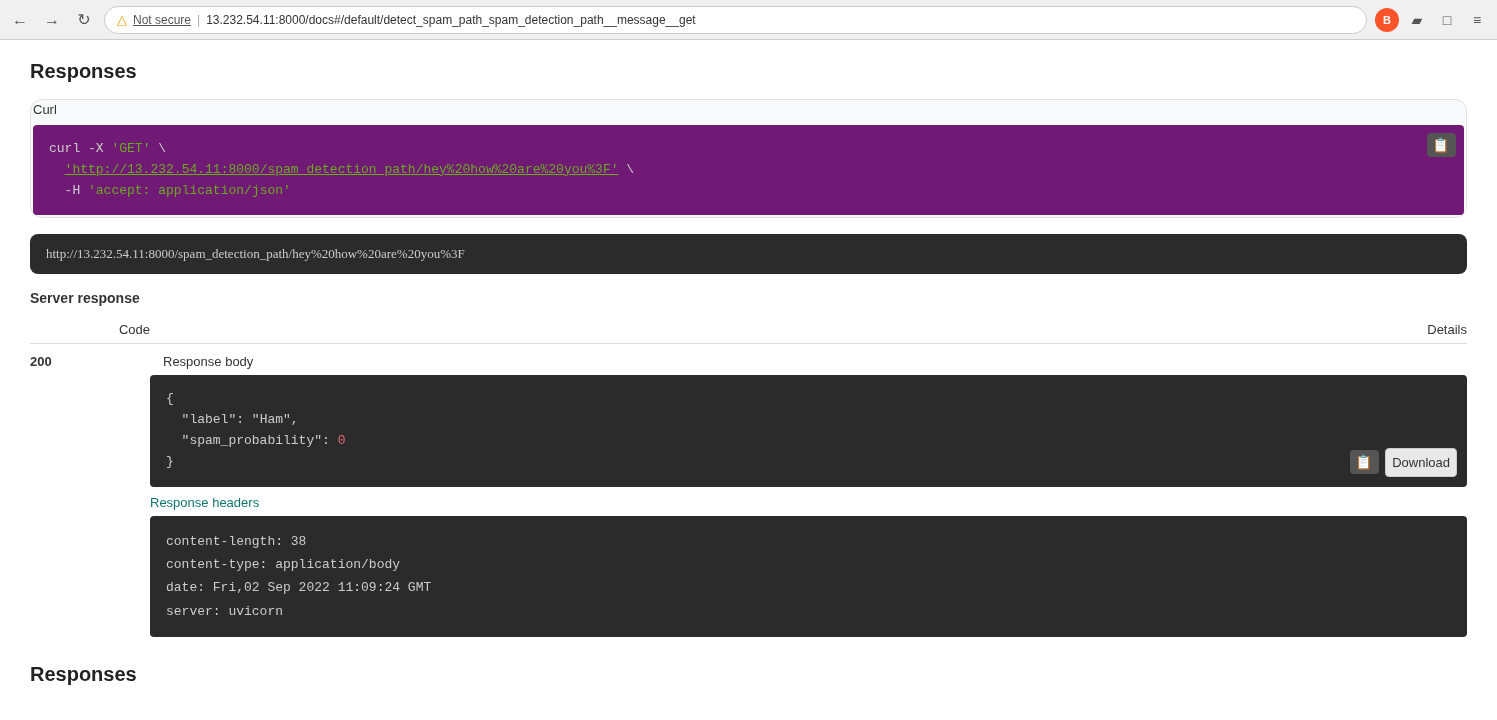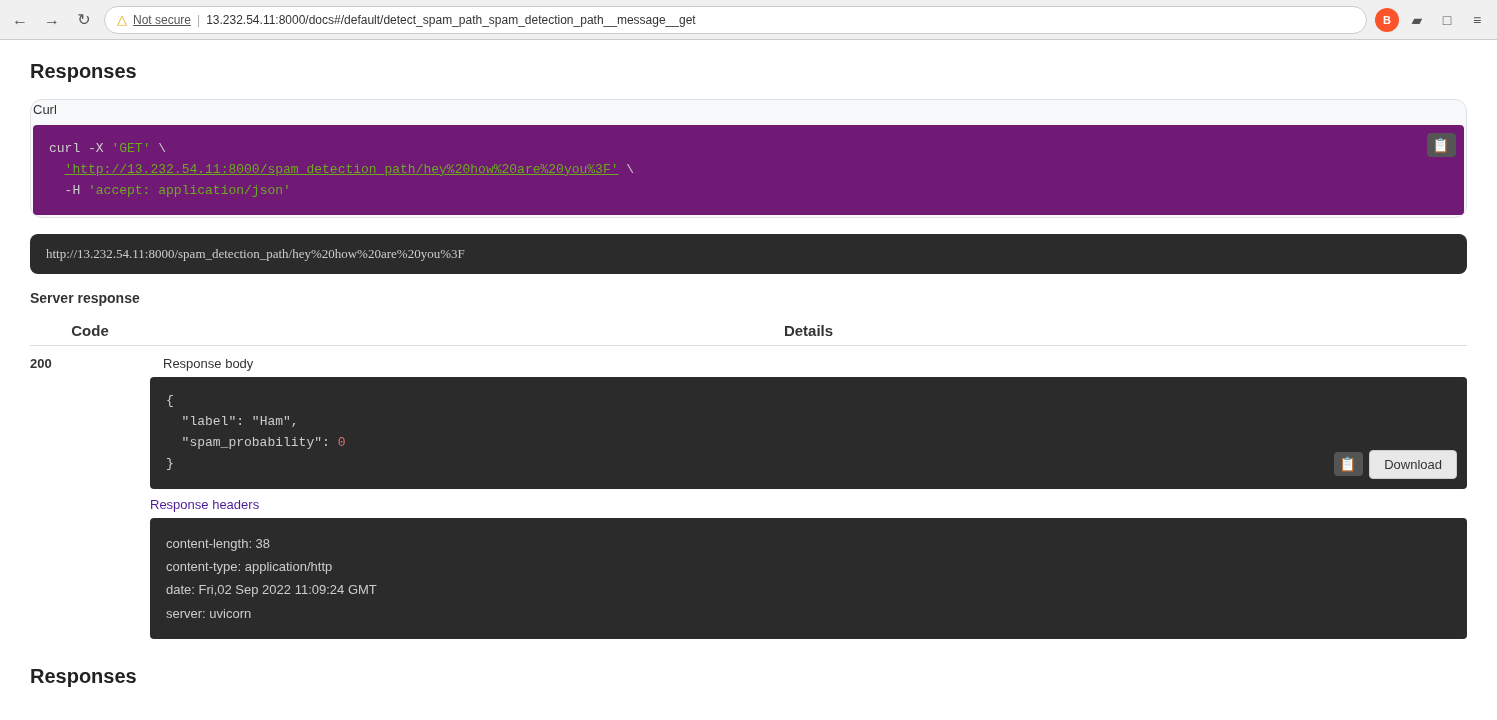--- a/index.html
+++ b/index.html
@@ -173,23 +173,23 @@
       font-size: 14px;
       font-weight: bold;
       margin-bottom: 10px;
       color: #333;
     }
     .response-table {
       width: 100%;
       border-collapse: collapse;
     }
     .response-table th {
-      text-align: center;
-      font-size: 15px;
-      font-weight: bold;
+      text-align: right;
+      font-size: 13px;
+      font-weight: normal;
       color: #333;
       padding: 6px 0;
       border-bottom: 1px solid #ddd;
     }
     .response-table td {
       padding: 10px 0;
       vertical-align: top;
       font-size: 13px;
     }
     .response-table td:first-child {
@@ -225,33 +225,33 @@
       cursor: pointer;
       padding: 4px 6px;
       color: #ccc;
       font-size: 14px;
     }
     .download-btn {
       background: #e8e8e8;
       border: 1px solid #ccc;
       border-radius: 4px;
       cursor: pointer;
-      padding: 6px 14px;
+      padding: 6px 6px;
       font-size: 13px;
       color: #333;
       font-weight: normal;
     }
 
     
     .response-headers-block {
       background: #2b2b2b;
       color: #ccc;
       border-radius: 4px;
       padding: 14px 16px;
-      font-family: Liberation Sans, sans-serif;
+      font-family: Liberation Mono, monospace;
       font-size: 13px;
       line-height: 1.8;
       width: 100%;
     }
 
     
     .bottom-section {
       margin-top: 16px;
     }
     .bottom-section-title {
@@ -322,24 +322,24 @@
                 <span>&nbsp;&nbsp;"spam_probability": <span class="red">0</span></span><br>
                 <span>}</span>
                 <div class="download-area">
                   <button class="download-copy-btn">📋</button>
                   <button class="download-btn">Download</button>
                 </div>
               </div>
             </div>
 
             <div>
-              <div style="font-size:13px; color:#4c1d95; margin-bottom:6px;">Response headers</div>
+              <div style="font-size:13px; color:#0f766e; margin-bottom:6px;">Response headers</div>
               <div class="response-headers-block">
                 <span>content-length: 38</span><br>
-                <span>content-type: application/http</span><br>
+                <span>content-type: application/body</span><br>
                 <span>date: Fri,02 Sep 2022 11:09:24 GMT</span><br>
                 <span>server: uvicorn</span>
               </div>
             </div>
           </td>
         </tr>
       </tbody>
     </table>
   </div>
 

